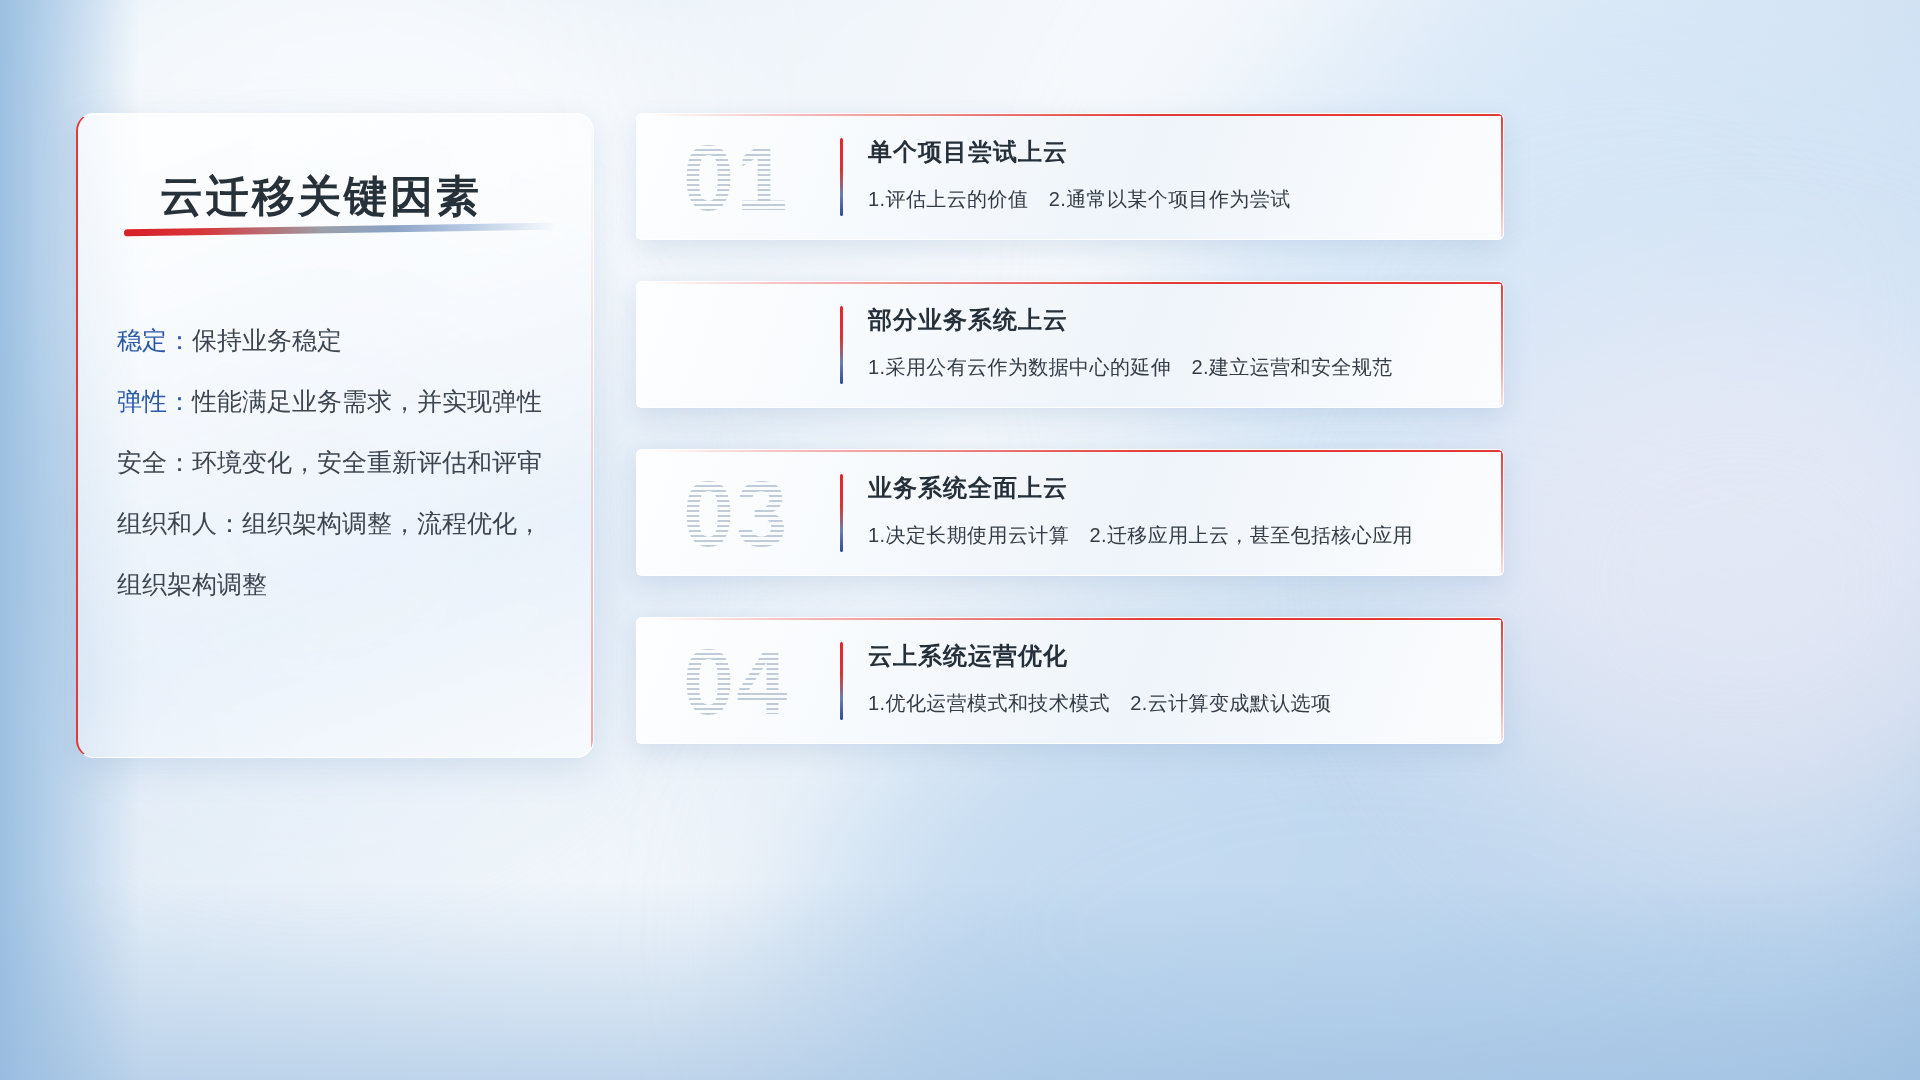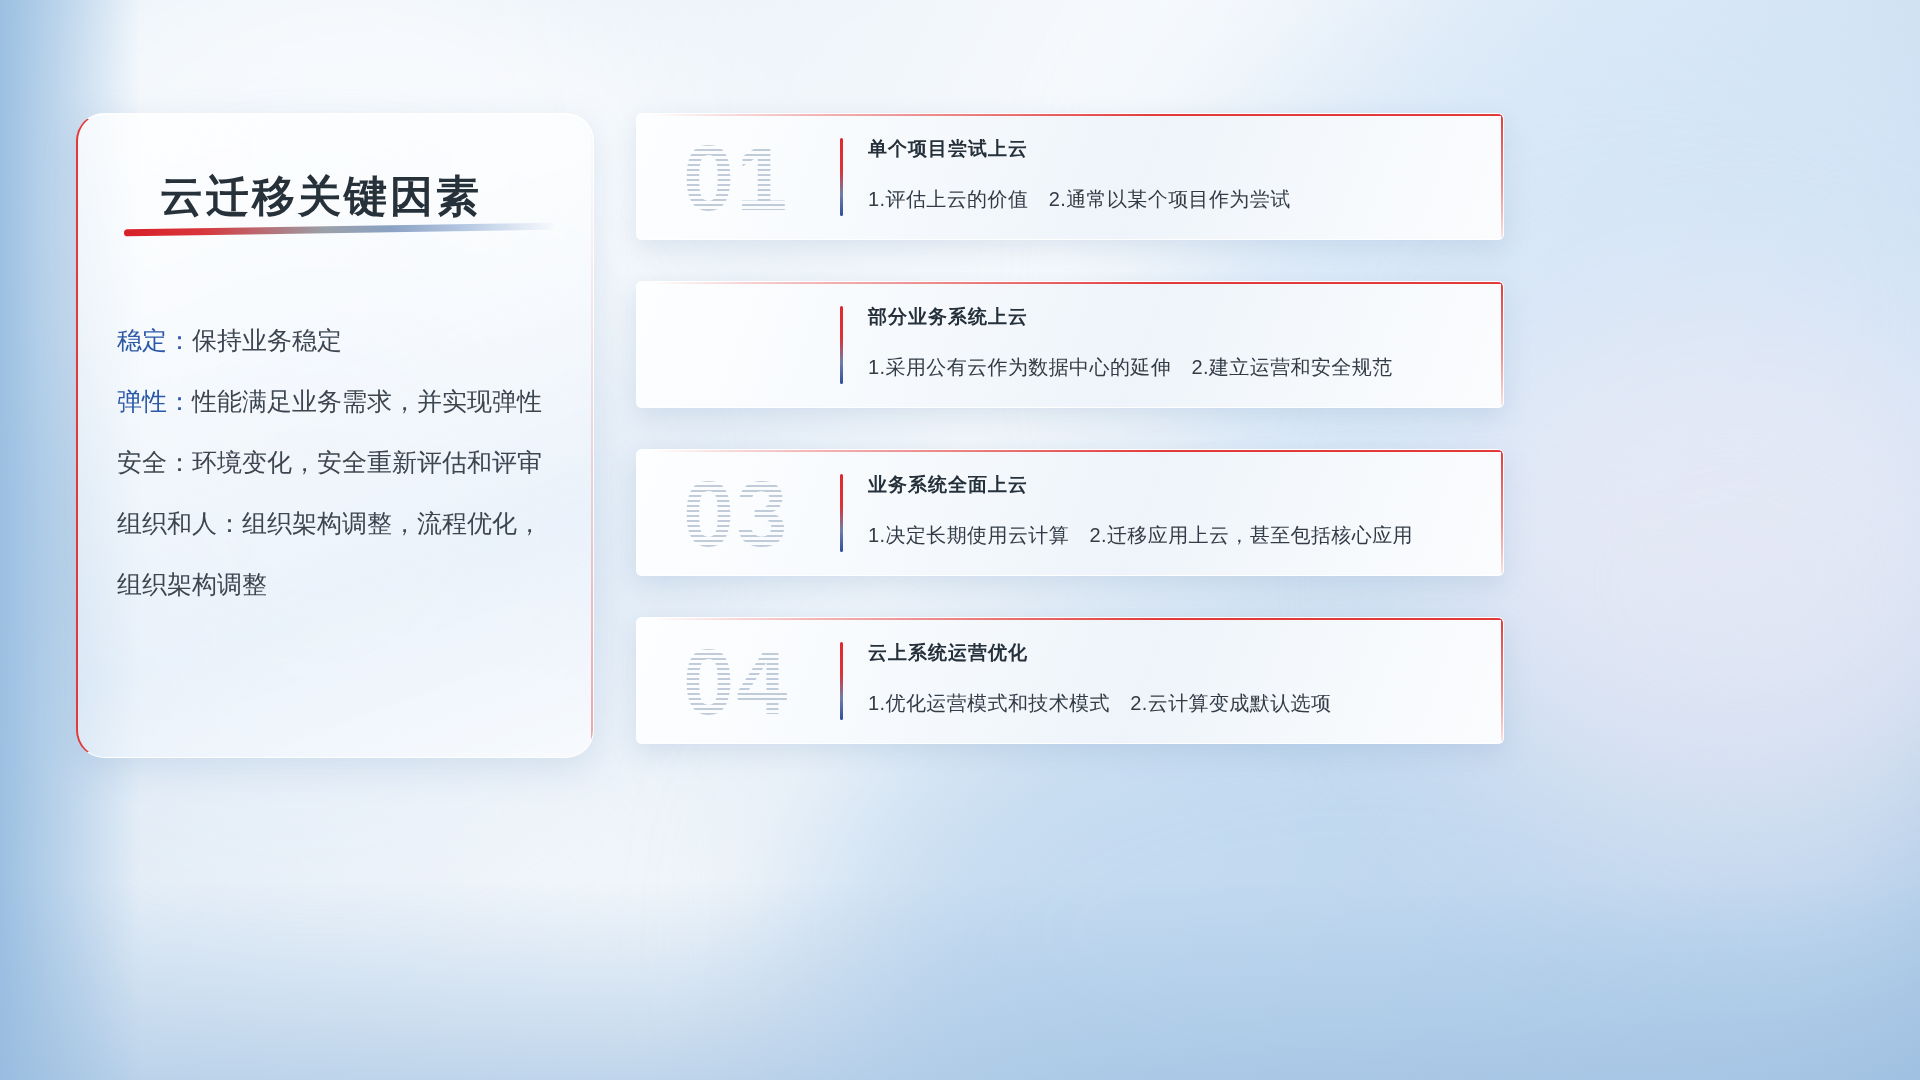--- a/index.html
+++ b/index.html
@@ -23,21 +23,21 @@
   .g6{left:1430px;top:300px;width:620px;height:560px;background:rgba(243,236,245,.55);}
   .g7{left:60px;top:260px;width:520px;height:520px;background:rgba(233,240,250,.8);}
   .edge-l{position:absolute;left:0;top:0;width:140px;height:100%;
     background:linear-gradient(90deg,#9cc0e2 0%,rgba(156,192,226,0) 100%);}
   .edge-b{position:absolute;left:0;bottom:0;width:100%;height:200px;
     background:linear-gradient(0deg,rgba(150,186,222,.55) 0%,rgba(150,186,222,0) 100%);}
 
   
   .left-card{
     position:absolute;left:76px;top:113px;width:515px;height:643px;
-    border-radius:28px;
+    border-radius:18px;
     background:linear-gradient(160deg,rgba(255,255,255,.80) 0%,rgba(250,252,254,.62) 38%,rgba(238,245,252,.55) 70%,rgba(252,253,255,.70) 100%);
     border:1px solid rgba(255,255,255,.85);
     border-left:2px solid #e23a3a;
     box-shadow:0 10px 34px rgba(120,155,195,.22), inset 0 1px 0 rgba(255,255,255,.9);
     backdrop-filter:blur(3px);
     overflow:hidden;
   }
   .left-card::after{
     content:"";position:absolute;right:0;top:0;bottom:0;width:2px;
     background:linear-gradient(180deg,rgba(226,58,58,0) 0%,rgba(226,58,58,.20) 60%,rgba(226,58,58,.45) 100%);
@@ -87,21 +87,21 @@
         rgba(150,168,192,.95) 0px, rgba(150,168,192,.95) 2px,
         rgba(255,255,255,0) 2px, rgba(255,255,255,0) 5px);
     -webkit-text-fill-color:transparent;color:transparent;
   }
   .c-bar{
     position:absolute;left:203px;top:24px;width:3px;height:78px;border-radius:2px;
     background:linear-gradient(180deg,#e1272d 0%,#d9343a 42%,#6f7fa8 72%,#2f4f9b 100%);
   }
   .c-title{
     position:absolute;left:231px;top:22px;
-    font-size:19px;font-weight:bold;color:#25303a;letter-spacing:1px;
+    font-size:24px;font-weight:bold;color:#25303a;letter-spacing:1px;
     font-family:"Liberation Sans","DejaVu Sans",sans-serif;
   }
   .c-desc{
     position:absolute;left:231px;top:72px;
     font-size:20px;color:#333c46;letter-spacing:.4px;white-space:nowrap;
     font-family:"Liberation Sans","DejaVu Sans",sans-serif;
   }
 </style>
 </head>
 <body>

